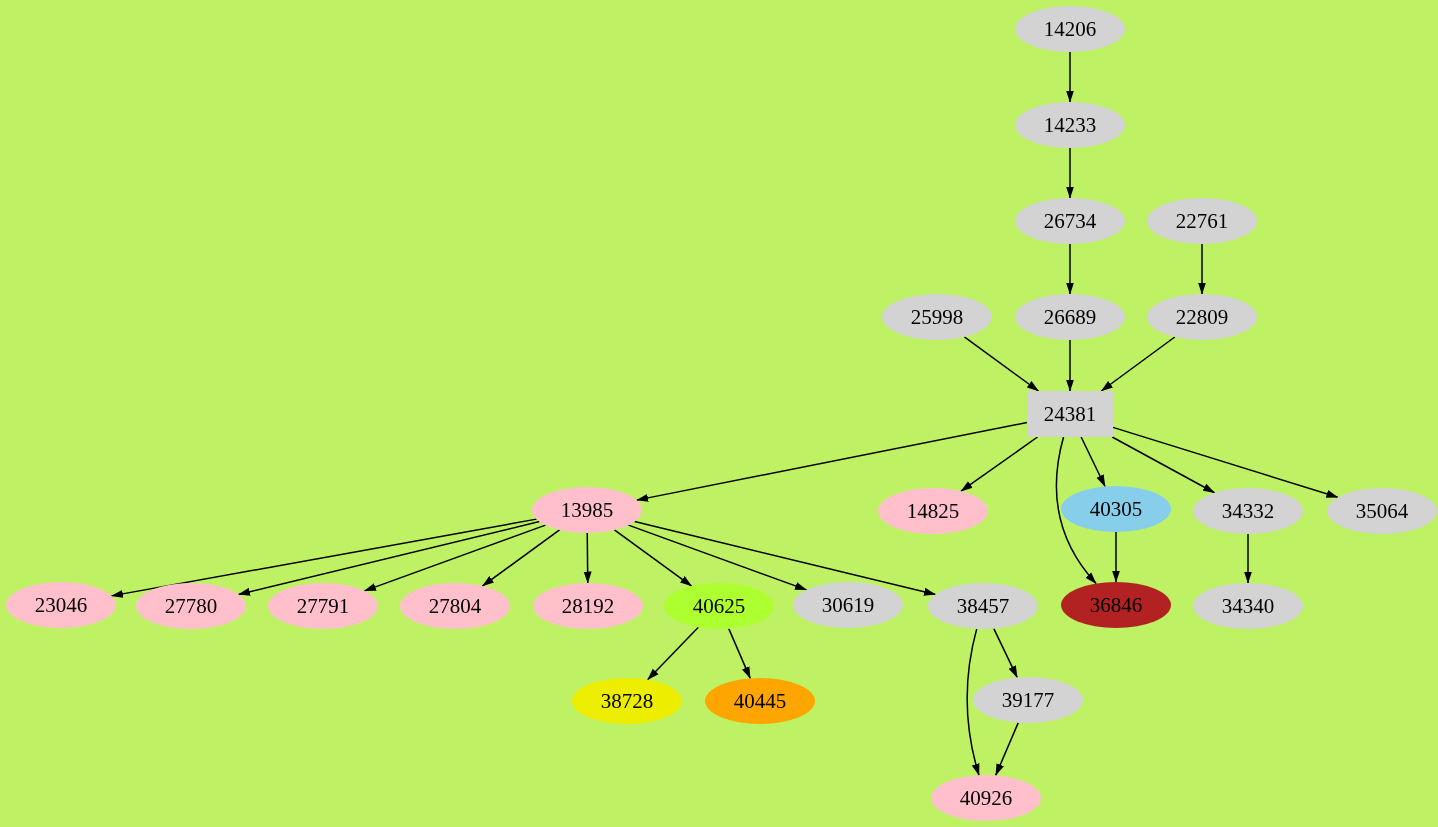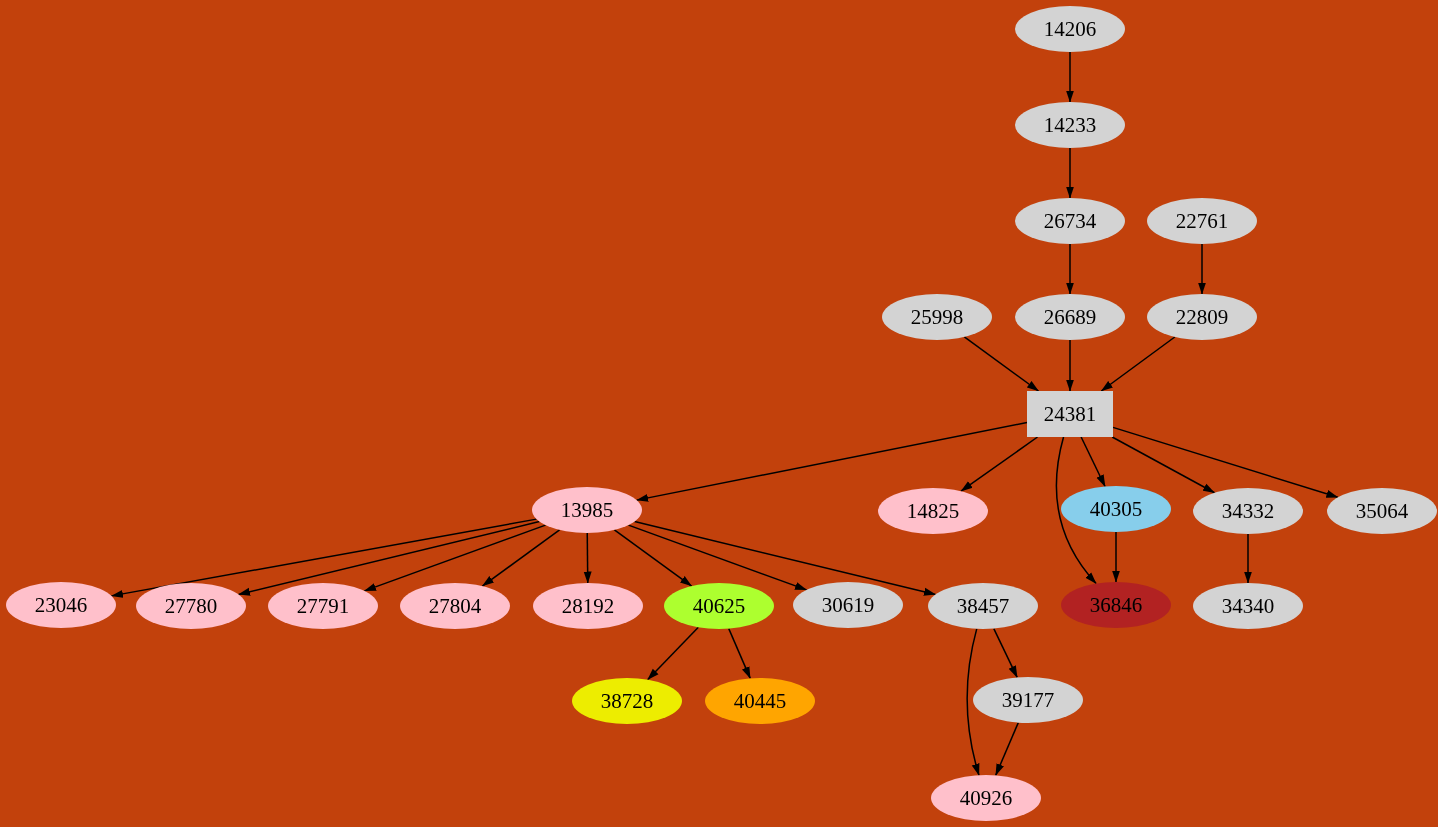--- a/index.html
+++ b/index.html
@@ -4,21 +4,21 @@
 <style>
   html, body {
     margin: 0;
     padding: 0;
     background: #ffffff;
   }
   .stage {
     position: relative;
     width: 1438px;
     height: 827px;
-    background: #c2410c;
+    background: #bef264;
     overflow: hidden;
   }
   svg { display: block; }
   text.node-label {
     font-family: "Liberation Serif", "DejaVu Serif", serif;
     font-size: 21px;
     fill: #000000;
     text-anchor: middle;
   }
 </style>

